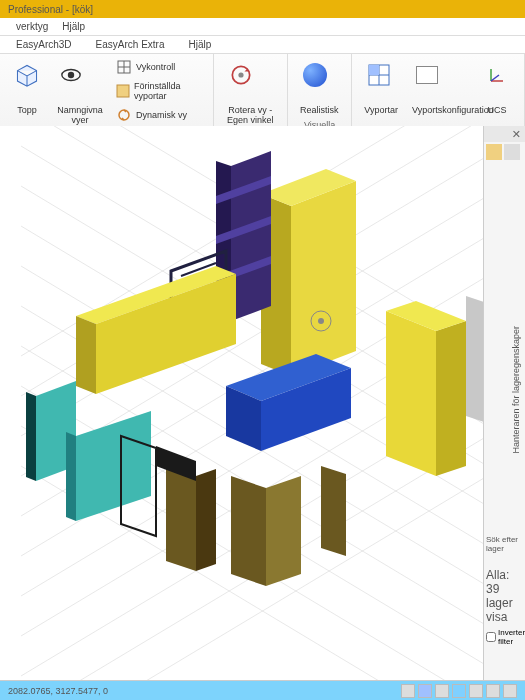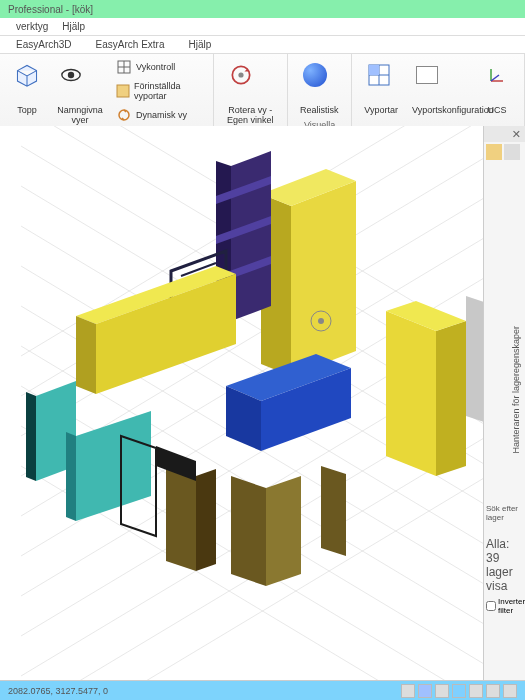--- a/index.html
+++ b/index.html
@@ -1,18 +1,18 @@
 <!DOCTYPE html>
 <html><head>
   <meta charset="utf-8">
   <style>
     * { margin: 0; padding: 0; box-sizing: border-box; font-family: 'Segoe UI', Tahoma, sans-serif; }
     body { width: 525px; height: 700px; background: #f0f0f0; overflow: hidden; position: relative; }
     
-    .title-bar { height: 18px; background: #86efac; display: flex; align-items: center; padding: 0 8px; font-size: 10px; color: #555; }
+    .title-bar { height: 18px; background: #eab308; display: flex; align-items: center; padding: 0 8px; font-size: 10px; color: #555; }
     
     .menu-bar { height: 18px; background: #fff; display: flex; align-items: center; padding: 0 16px; font-size: 10px; gap: 14px; border-bottom: 1px solid #ddd; }
     .menu-item { color: #444; cursor: pointer; }
     
     .ribbon { height: 90px; background: linear-gradient(#fcfcfc, #f2f2f2); display: flex; border-bottom: 1px solid #ccc; }
     .ribbon-group { border-right: 1px solid #ddd; padding: 4px 8px 2px; display: flex; flex-direction: column; }
     .ribbon-group-content { flex: 1; display: flex; gap: 6px; align-items: flex-start; }
     .ribbon-group-label { text-align: center; font-size: 9px; color: #666; padding: 2px 0; }
     
     .big-btn { display: flex; flex-direction: column; gap: 16px; cursor: pointer; padding: 2px 4px; }
@@ -25,21 +25,21 @@
     
     .viewport { position: absolute; top: 126px; left: 0; right: 0; bottom: 20px; background: #fff; }
     .viewport-canvas { width: 100%; height: 100%; }
     
     .side-panel { position: absolute; right: 0; top: 126px; width: 42px; bottom: 20px; background: #f5f5f5; border-left: 1px solid #ccc; font-size: 9px; }
     .side-panel-header { height: 16px; background: #e8e8e8; display: flex; justify-content: flex-end; padding: 0 4px; align-items: center; }
     .close-x { cursor: pointer; font-size: 11px; color: #666; }
     .side-panel-tabs { display: flex; gap: 2px; padding: 2px; }
     .side-tab { width: 16px; height: 16px; background: #ddd; cursor: pointer; }
     .side-vertical-label { writing-mode: vertical-rl; transform: rotate(180deg); font-size: 9px; color: #555; position: absolute; right: 4px; top: 200px; }
-    .side-search { position: absolute; bottom: 65px; left: 2px; right: 2px; font-size: 8px; }
+    .side-search { position: absolute; bottom: 34px; left: 2px; right: 2px; font-size: 8px; }
     .side-search-label { color: #555; margin-bottom: 2px; }
     .side-info { font-size: 12px; color: #555; margin-top: 15px; }
     .side-check { display: flex; align-items: center; gap: 2px; font-size: 8px; margin-top: 4px; }
     .side-check input { width: 10px; height: 10px; }
     
     .status-bar { position: absolute; bottom: 0; left: 0; right: 0; height: 20px; background: #7dd3fc; border-top: 1px solid #ccc; display: flex; align-items: center; padding: 0 8px; font-size: 9px; color: #555; }
     .status-coords { flex: 1; }
     .status-icons { display: flex; gap: 3px; }
     .status-icon { width: 14px; height: 14px; background: #ddd; border: 1px solid #bbb; cursor: pointer; }
     

